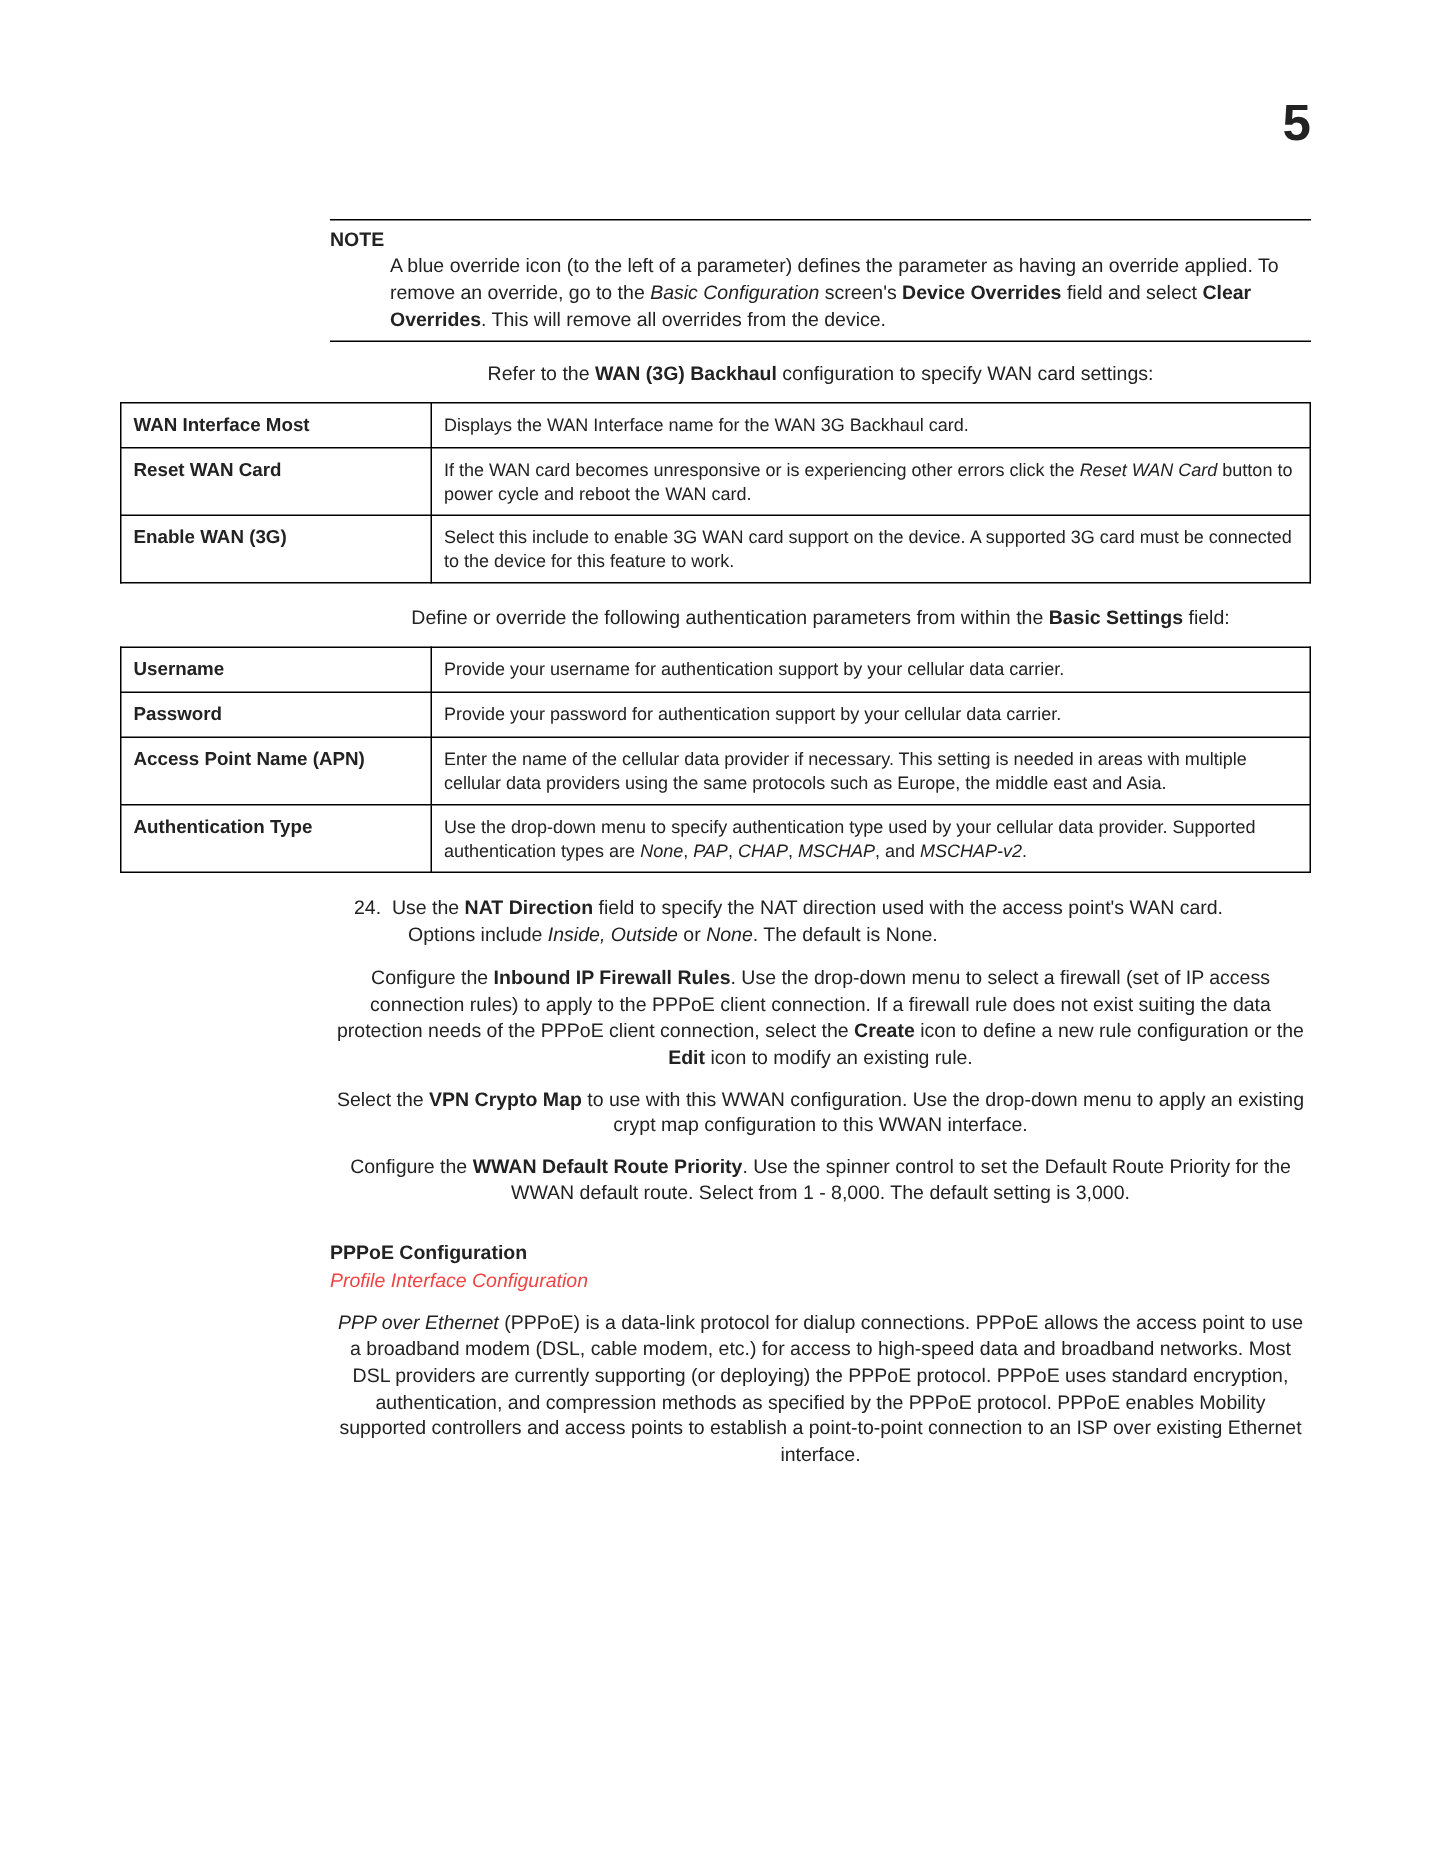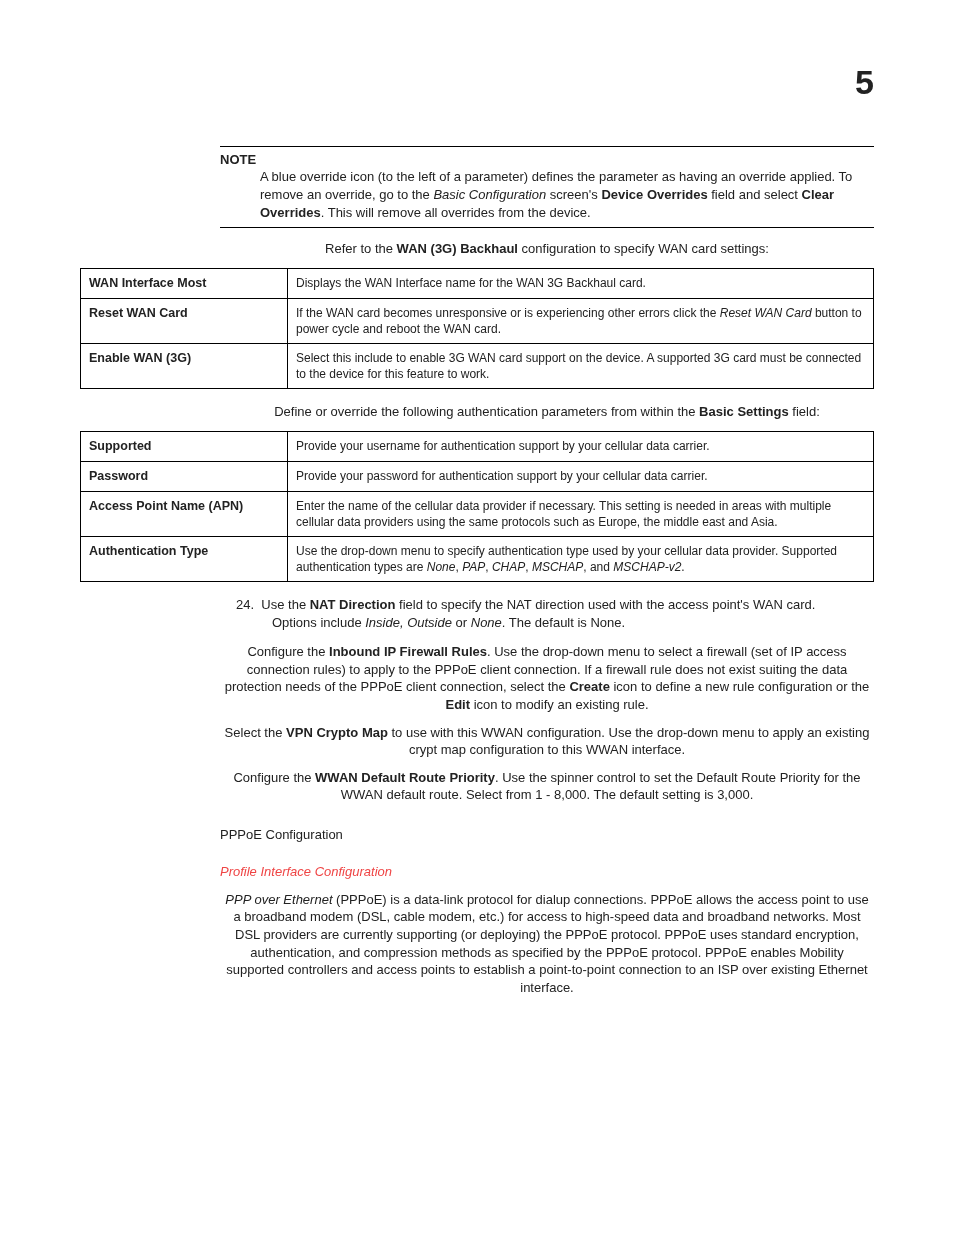--- a/index.html
+++ b/index.html
@@ -50,24 +50,24 @@
     padding: 0;
     margin: 12px 16px;
     font-size: 13px;
   }
   ol.numlist li {
     padding-left: 36px;
     text-indent: -36px;
     margin-bottom: 4px;
   }
   .section-head {
-    font-weight: normal;
+    font-weight: bold;
     font-size: 13px;
     margin-top: 22px;
-    margin-bottom: 20px;
+    margin-bottom: 2px;
   }
   .link {
     color: #ef4444;
     font-style: italic;
     margin-bottom: 10px;
     font-size: 13px;
   }
 </style>
 </head>
 <body>
@@ -104,21 +104,21 @@
   </tbody>
     </table>
 
   <div class="para">
     <span>Define or override the following authentication parameters from within the </span><span class="b">Basic Settings</span><span> field:</span>
   </div>
 
   <table class="cfg">
     <tbody>
         <tr>
-      <td class="label">Supported</td>
+      <td class="label">Username</td>
       <td><span>Provide your username for authentication support by your cellular data carrier.</span></td>
     </tr>
     <tr>
       <td class="label">Password</td>
       <td><span>Provide your password for authentication support by your cellular data carrier.</span></td>
     </tr>
     <tr>
       <td class="label">Access Point Name (APN)</td>
       <td><span>Enter the name of the cellular data provider if necessary. This setting is needed in areas with multiple cellular data providers using the same protocols such as Europe, the middle east and Asia.</span></td>
     </tr>

